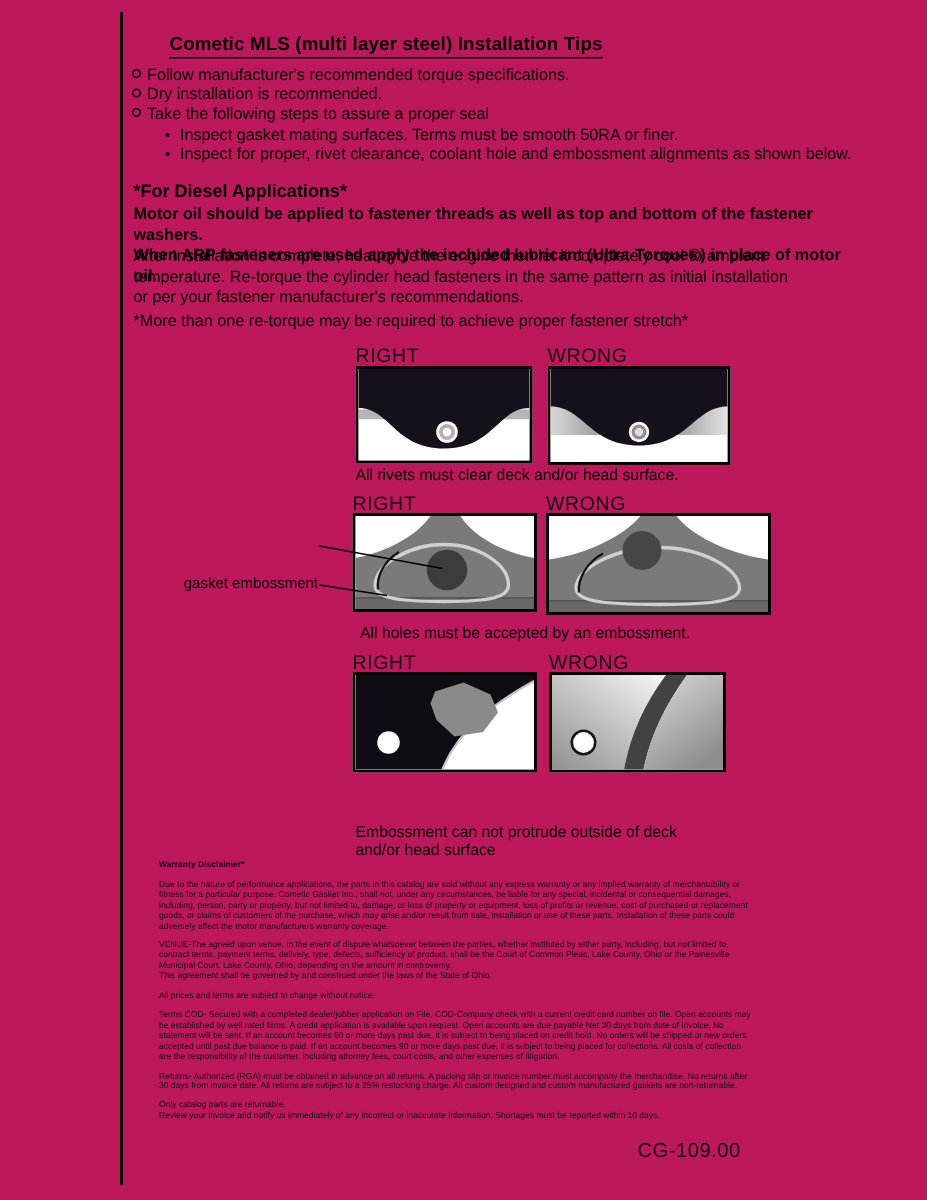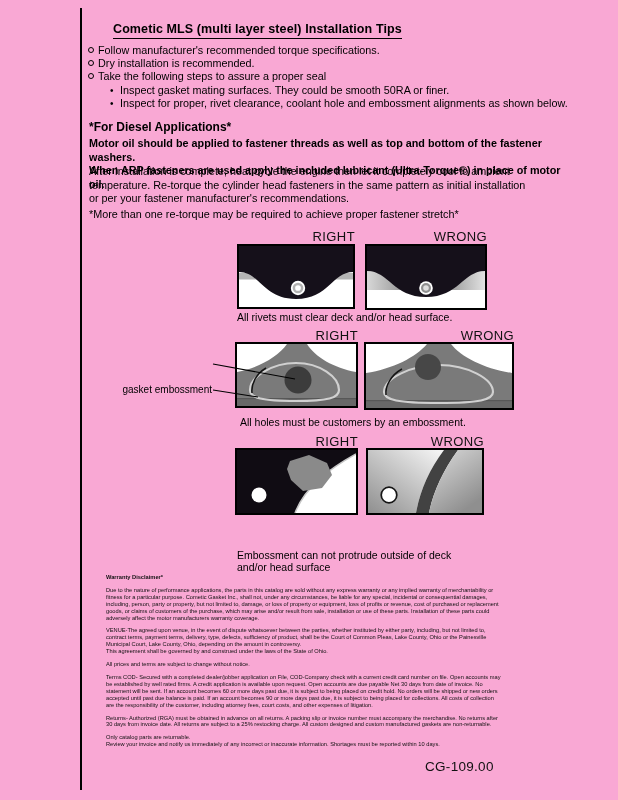--- a/index.html
+++ b/index.html
@@ -1,31 +1,31 @@
 <!DOCTYPE html>
 <html><head>
 <meta charset="utf-8">
 <style>
   html,body{margin:0;padding:0;background:#ffffff;}
-  .page{position:relative;width:618px;height:800px;background:#f9a8d4;overflow:hidden;
+  .page{position:relative;width:618px;height:800px;background:#be185d;overflow:hidden;
         font-family:"Liberation Sans",sans-serif;color:#000;-webkit-font-smoothing:antialiased;}
   .edge-rule{position:absolute;left:80px;top:8px;width:1.5px;height:782px;background:#000;}
   .title{position:absolute;left:113px;top:22px;font-size:12.5px;font-weight:bold;
          border-bottom:1.6px solid #000;padding-bottom:2px;letter-spacing:.1px;}
   .bullets{position:absolute;left:88px;top:44px;width:490px;font-size:10.8px;line-height:13.2px;}
   .brow{display:flex;}
   .brow .mk{width:10px;flex:0 0 10px;position:relative;}
   .mk-circle{display:inline-block;width:4px;height:4px;border:1px solid #000;border-radius:50%;
              position:relative;top:-1px;}
   .sub{margin-left:22px;}
   .mk-dot{font-size:10px;}
   .heading{position:absolute;left:89px;top:120px;font-size:12px;font-weight:bold;}
   .para{position:absolute;left:89px;width:475px;font-size:10.8px;line-height:13.5px;white-space:pre-line;}
   .p1{top:137px;font-weight:bold;} .p2{top:165px;} .p3{top:208px;}
-  .figlabel{position:absolute;font-size:13px;font-weight:500;letter-spacing:.4px;color:#111;text-align:right;}
+  .figlabel{position:absolute;font-size:13px;font-weight:500;letter-spacing:.4px;color:#111;text-align:left;}
   .figbox{position:absolute;border:2px solid #000;background:#fff;box-sizing:border-box;}
   .figbox svg{display:block;width:100%;height:100%;}
   .caption{position:absolute;font-size:10.5px;font-weight:500;line-height:11.5px;white-space:pre-line;}
   .ann{position:absolute;width:102px;text-align:right;font-size:10px;line-height:11.5px;white-space:pre-line;}
   .ann1{left:110px;top:347px;}
   .ann2{left:110px;top:384px;}
   .leaders{position:absolute;left:212px;top:361px;width:90px;height:42px;}
   .legal{position:absolute;left:106px;top:574px;width:424px;font-size:5.7px;line-height:6.9px;color:#111;}
   .legal .lp{white-space:pre-line;margin:0 0 6px 0;}
   .legal .lh{font-weight:bold;margin:0 0 6px 0;}
@@ -48,21 +48,21 @@
     <div class="brow">
       <span class="mk"><span class="mk-circle"></span></span>
       <span>Dry installation is recommended.</span>
     </div>
     <div class="brow">
       <span class="mk"><span class="mk-circle"></span></span>
       <span>Take the following steps to assure a proper seal</span>
     </div>
     <div class="brow sub">
       <span class="mk mk-dot">•</span>
-      <span>Inspect gasket mating surfaces.  They could be smooth 50RA or finer.</span>
+      <span>Inspect gasket mating surfaces.  Terms must be smooth 50RA or finer.</span>
     </div>
     <div class="brow sub">
       <span class="mk mk-dot">•</span>
       <span>Inspect for proper, rivet clearance, coolant hole and embossment alignments as shown below.</span>
     </div>
   </div>
 
   <div class="heading">*For Diesel Applications*</div>
   <div class="para p1">Motor oil should be applied to fastener threads as well as top and bottom of the fastener washers.
 When ARP fasteners are used apply the included lubricant (Ultra-Torque®) in place of motor oil.</div>
@@ -123,21 +123,21 @@
     <svg viewBox="0 0 146 64" preserveAspectRatio="none">
       <rect width="146" height="64" fill="#ffffff"></rect>
       <path d="M0,29 C27,25 50,13 61,0 L85,0 C95,13 119,25 146,29 L146,64 L0,64 Z" fill="#7a7a7a"></path>
       <rect x="0" y="56" width="146" height="8" fill="#686868"></rect>
       <rect x="0" y="56" width="146" height="1.2" fill="#575757"></rect>
       <path d="M18,48 C18,35 44,21 73,21 C102,21 127,35 127,48 C127,56 113,59 73,59 C32,59 18,56 18,48 Z" fill="none" stroke="#d0d0d0" stroke-width="2.2"></path>
       <path d="M20,51 C19,42 25,31 36,25" fill="none" stroke="#141414" stroke-width="1.5"></path>
       <circle cx="62" cy="23" r="13" fill="#474747"></circle>
     </svg>
   </div>
-  <div class="caption" style="left:240px;top:417px;">All holes must be customers by an embossment.</div>
+  <div class="caption" style="left:240px;top:417px;">All holes must be accepted by an embossment.</div>
 
   <div class="ann ann2">gasket embossment</div>
   <svg class="leaders" viewBox="0 0 90 42">
     <line x1="1" y1="3" x2="83" y2="18" stroke="#000" stroke-width="1.1"></line>
     <line x1="1" y1="29" x2="46" y2="36" stroke="#000" stroke-width="1.1"></line>
   </svg>
 
   <div class="figlabel" style="left:235px;top:434px;width:123px;">RIGHT</div>
   <div class="figlabel" style="left:366px;top:434px;width:118px;">WRONG</div>
 

